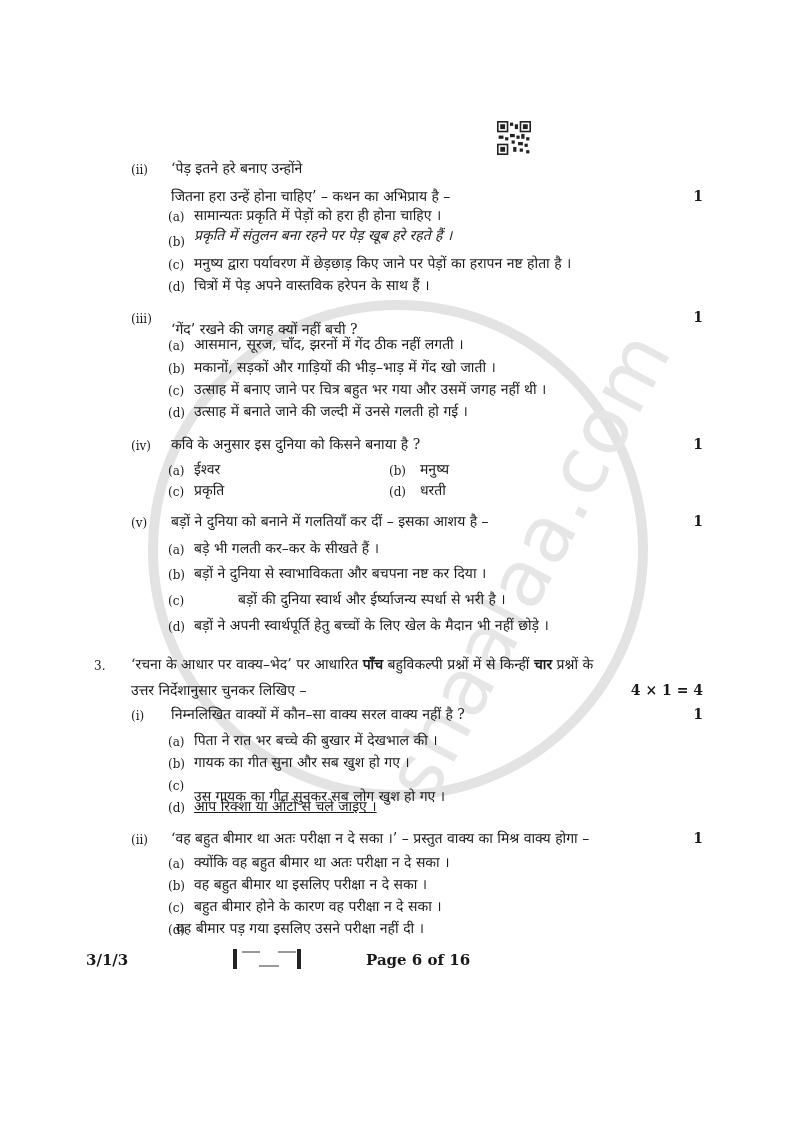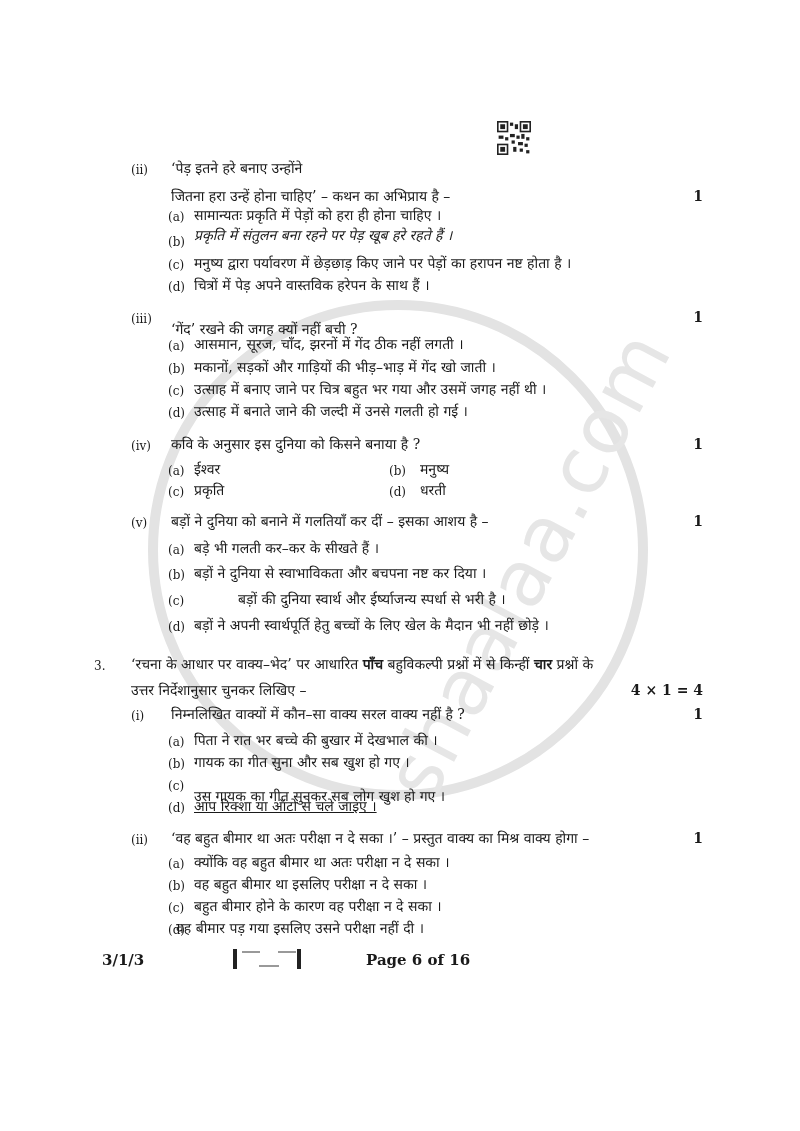--- a/index.html
+++ b/index.html
@@ -16,21 +16,21 @@
     position: absolute; left: 270px; top: 520px; transform: rotate(-62deg);
     font-family: "DejaVu Sans", sans-serif; font-size: 78px; color: #e6e6e6; z-index: 0;
     white-space: nowrap; letter-spacing: 2px;
   }
   .qr { position: absolute; left: 497px; top: 121px; width: 34px; height: 34px; z-index: 1; }
   .content { position: absolute; left: 0; top: 0; width: 800px; z-index: 2; }
   .line { position: absolute; font-size: 14px; line-height: 18px; white-space: nowrap; }
   .num { position: absolute; font-size: 12px; line-height: 18px; }
   .marks { position: absolute; right: 97px; font-size: 14px; font-weight: bold; line-height: 18px; }
   .bold { font-weight: bold; }
-  .footer-code { position: absolute; left: 86px; top: 951px; font-weight: bold; font-size: 15px; margin-left: 16px; }
+  .footer-code { position: absolute; left: 86px; top: 951px; font-weight: bold; font-size: 15px; }
   .barcode { position: absolute; left: 233px; top: 949px; width: 70px; height: 20px; }
   .bc-bar { position: absolute; top: 0; width: 4px; height: 20px; background: #222; }
   .bc-dash { position: absolute; height: 2px; background: #999; }
   .page-num { position: absolute; left: 366px; top: 951px; font-weight: bold; font-size: 15px; }
   .site-footer {
     position: absolute; left: 20px; top: 1095px; font-family: "Liberation Sans", sans-serif;
     font-size: 19px; color: #111;
   }
 </style>
 </head>

